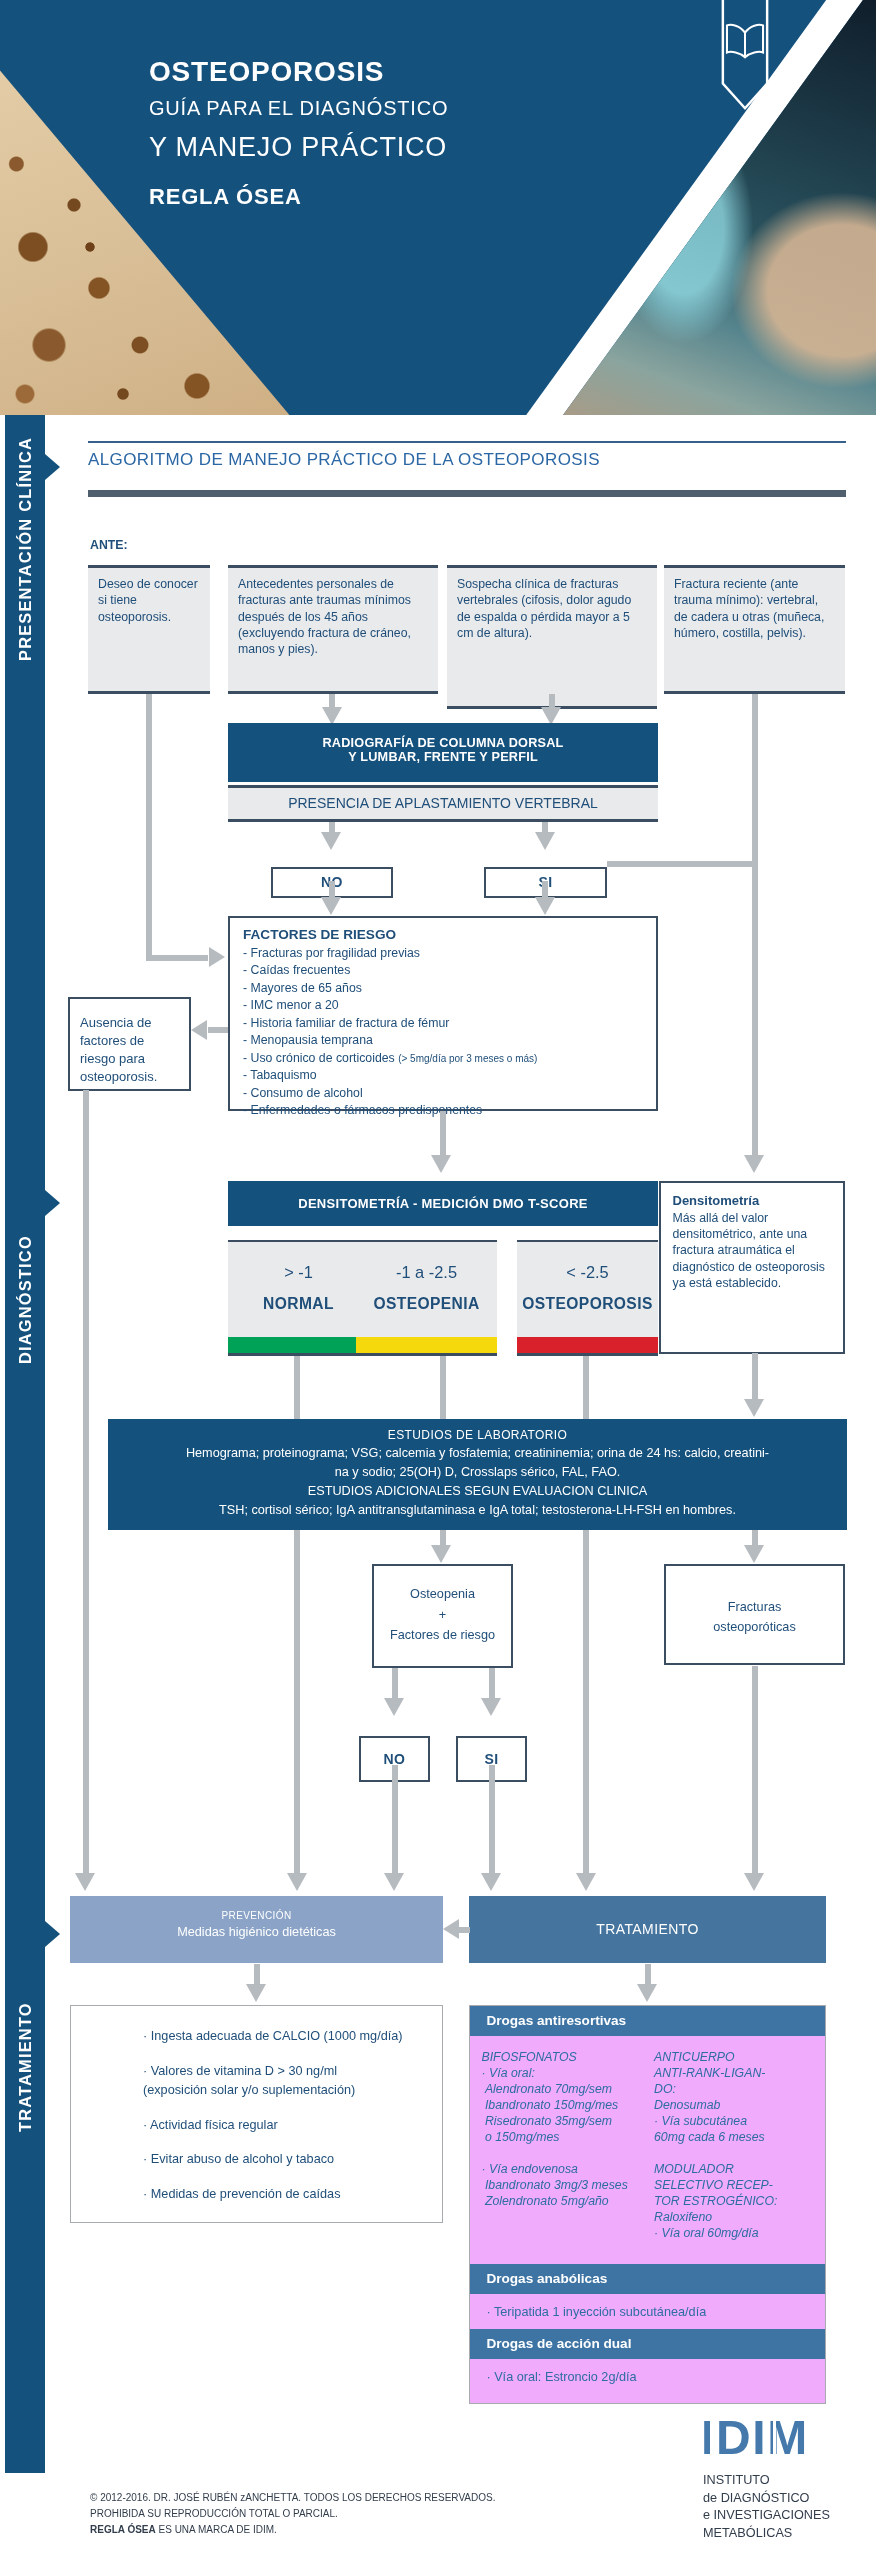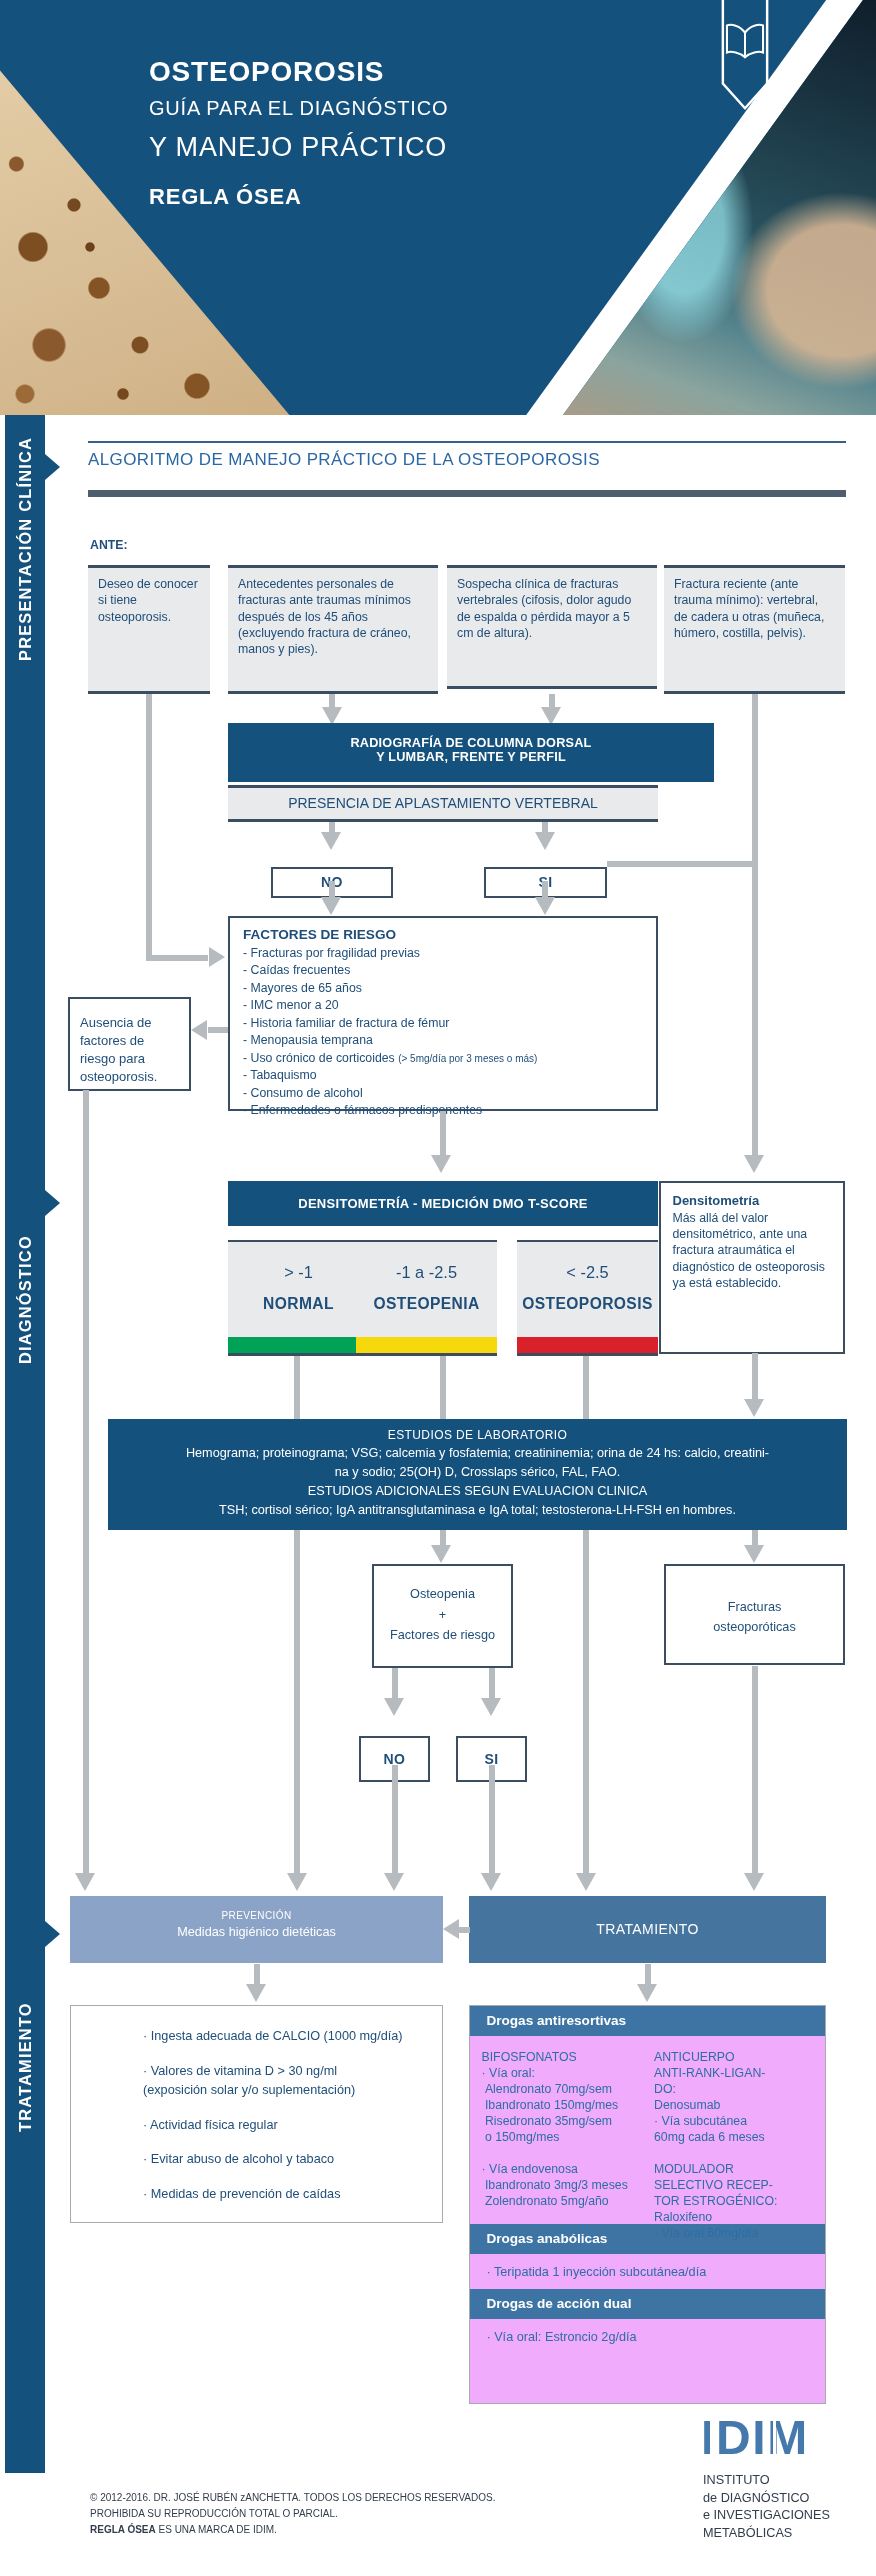--- a/index.html
+++ b/index.html
@@ -90,21 +90,21 @@
   #prev-box .t2{font-size:12.7px;margin-top:4.1px;}
   #trat-box{position:absolute;left:469px;top:1896px;width:357px;height:67px;background:#45749e;
         color:#ffffff;text-align:center;font-size:14px;letter-spacing:0.4px;line-height:67px;}
   #prev-list{position:absolute;left:70px;top:2005px;width:373px;height:218px;background:#ffffff;
         border:0.8px solid #a7abb0;box-sizing:border-box;padding:21.4px 13px 0 72px;color:#1f4e79;}
   #prev-list .item{font-size:12.7px;line-height:19px;margin-bottom:15.6px;white-space:pre-line;}
   #trat-detail{position:absolute;left:469px;top:2005px;width:357px;height:399px;background:#f0abfc;
         border:0.8px solid #a7abb0;box-sizing:border-box;}
   .drug-bar{background:#3d74a4;color:#ffffff;font-size:13.6px;font-weight:bold;
         height:30px;line-height:30px;padding-left:16.4px;}
-  #drug-body{position:relative;height:188px;}
+  #drug-body{position:relative;height:228px;font-style:italic;}
   .drug-col{position:absolute;top:13px;font-size:12.3px;line-height:16px;color:#2e6da4;white-space:pre-wrap;}
   #drug-col-a{left:11.5px;width:169px;}
   #drug-col-b{left:184px;width:166px;}
   .drug-item{font-size:12.7px;color:#2e6da4;padding:10.7px 0 10.7px 16.4px;}
 
   
   #copyright{position:absolute;left:90px;top:2490px;font-size:10px;line-height:16px;color:#323d4c;}
   #idim-logo{position:absolute;left:701px;top:2414px;font-size:48px;font-weight:bold;
         color:#4579ac;letter-spacing:1.6px;line-height:48px;}
   .logo-stripe{position:absolute;top:2417px;width:3.3px;height:41px;background:#ffffff;}
@@ -140,35 +140,35 @@
   <div class="side-label" style="top:1196px;height:168px;">DIAGNÓSTICO</div>
   <div class="side-label" style="top:1927px;height:205px;">TRATAMIENTO</div>
 
   <div id="rule-thin"></div>
   <div id="algo-title">ALGORITMO DE MANEJO PRÁCTICO DE LA OSTEOPOROSIS</div>
   <div id="rule-thick"></div>
   <div id="ante-label">ANTE:</div>
 
   <div class="gray-box" style="left:88px;top:565px;width:122px;height:129px;">Deseo de conocer si tiene osteoporosis.</div>
   <div class="gray-box" style="left:228px;top:565px;width:210px;height:129px;">Antecedentes personales de fracturas ante traumas mínimos después de los 45 años (excluyendo fractura de cráneo, manos y pies).</div>
-  <div class="gray-box" style="left:447px;top:565px;width:210px;height:124px;">Sospecha clínica de fracturas vertebrales (cifosis, dolor agudo de espalda o pérdida mayor a 5 cm de altura).</div>
+  <div class="gray-box" style="left:447px;top:565px;width:210px;height:144px;">Sospecha clínica de fracturas vertebrales (cifosis, dolor agudo de espalda o pérdida mayor a 5 cm de altura).</div>
   <div class="gray-box" style="left:664px;top:565px;width:181px;height:129px;">Fractura reciente (ante trauma mínimo): vertebral, de cadera u otras (muñeca, húmero, costilla, pelvis).</div>
 
   <div class="vline" style="left:329px;top:694px;height:15px;"></div>
   <div class="ah-down" style="left:322px;top:707px;"></div>
   <div class="vline" style="left:549px;top:694px;height:15px;"></div>
   <div class="ah-down" style="left:541px;top:707px;"></div>
 
   <div class="vline" style="left:146px;top:694px;height:266px;"></div>
   <div class="hline" style="left:146px;top:955px;width:62px;"></div>
   <div class="ah-right" style="left:209px;top:947px;"></div>
   <div class="vline" style="left:752px;top:694px;height:463px;"></div>
   <div class="ah-down" style="left:744px;top:1155px;"></div>
 
-  <div class="navy-box" style="left:228px;top:723px;width:486px;height:59px;padding-top:13px;font-size:12.7px;font-weight:bold;letter-spacing:0.2px;">
+  <div class="navy-box" style="left:228px;top:723px;width:430px;height:59px;padding-top:13px;font-size:12.7px;font-weight:bold;letter-spacing:0.2px;">
     <div>RADIOGRAFÍA DE COLUMNA DORSAL</div>
     <div>Y LUMBAR, FRENTE Y PERFIL</div>
   </div>
 
   <div class="gray-box" style="left:228px;top:785px;width:430px;height:37px;text-align:center;font-size:14px;padding:0;line-height:30px;">PRESENCIA DE APLASTAMIENTO VERTEBRAL</div>
 
   <div class="vline" style="left:329px;top:822px;height:11.5px;"></div>
   <div class="ah-down" style="left:321px;top:832px;"></div>
   <div class="vline" style="left:542px;top:822px;height:11.5px;"></div>
   <div class="ah-down" style="left:535px;top:832px;"></div>

